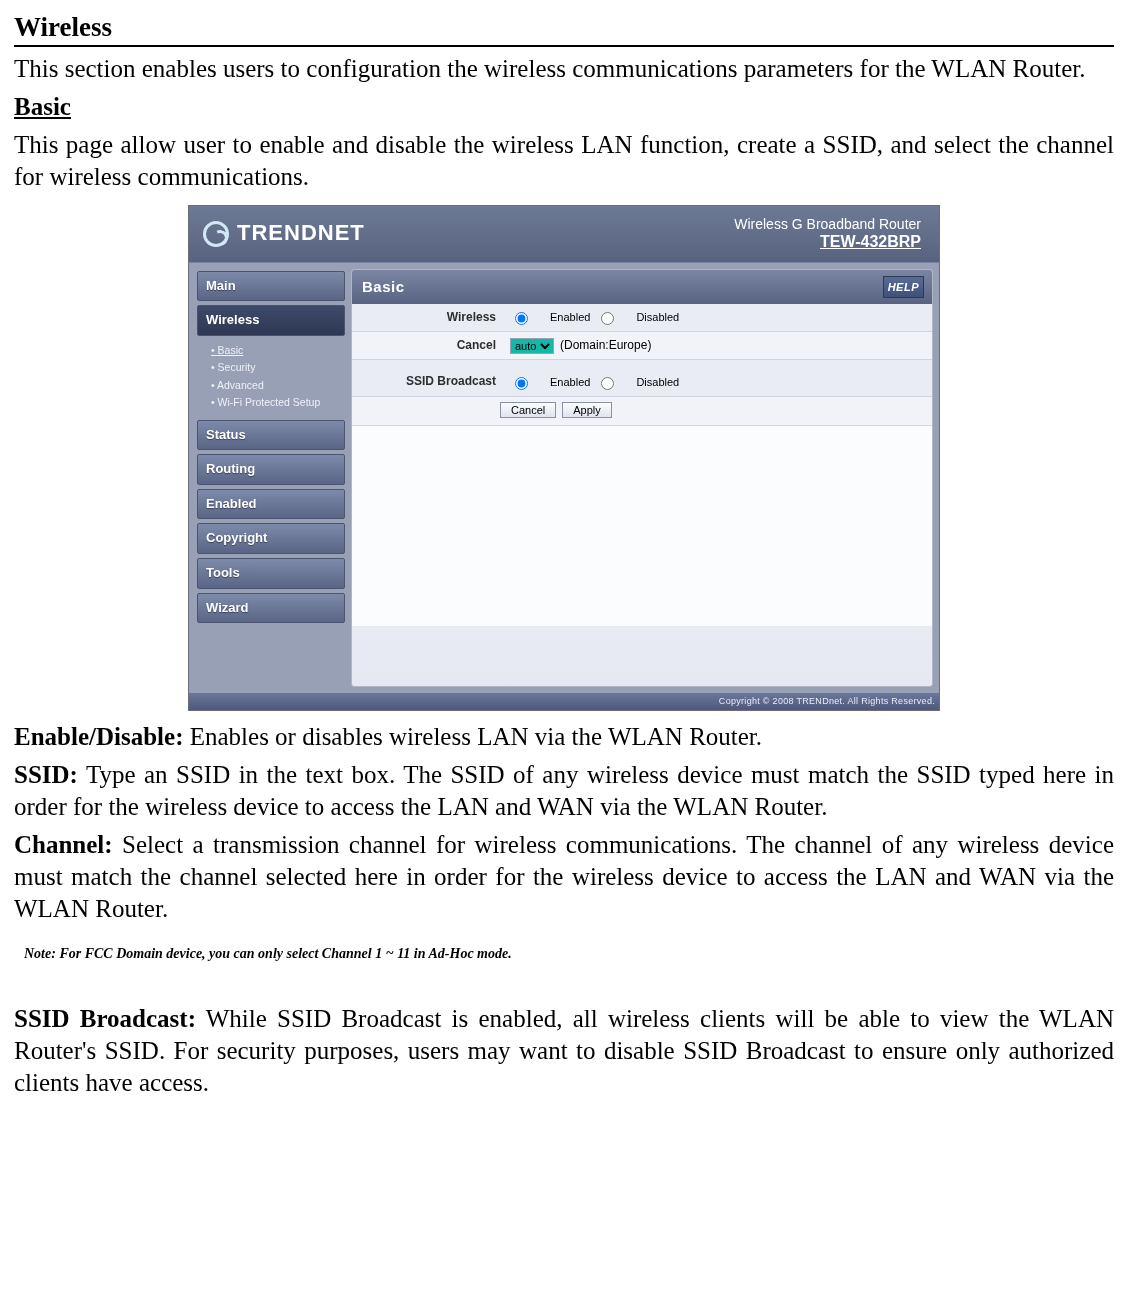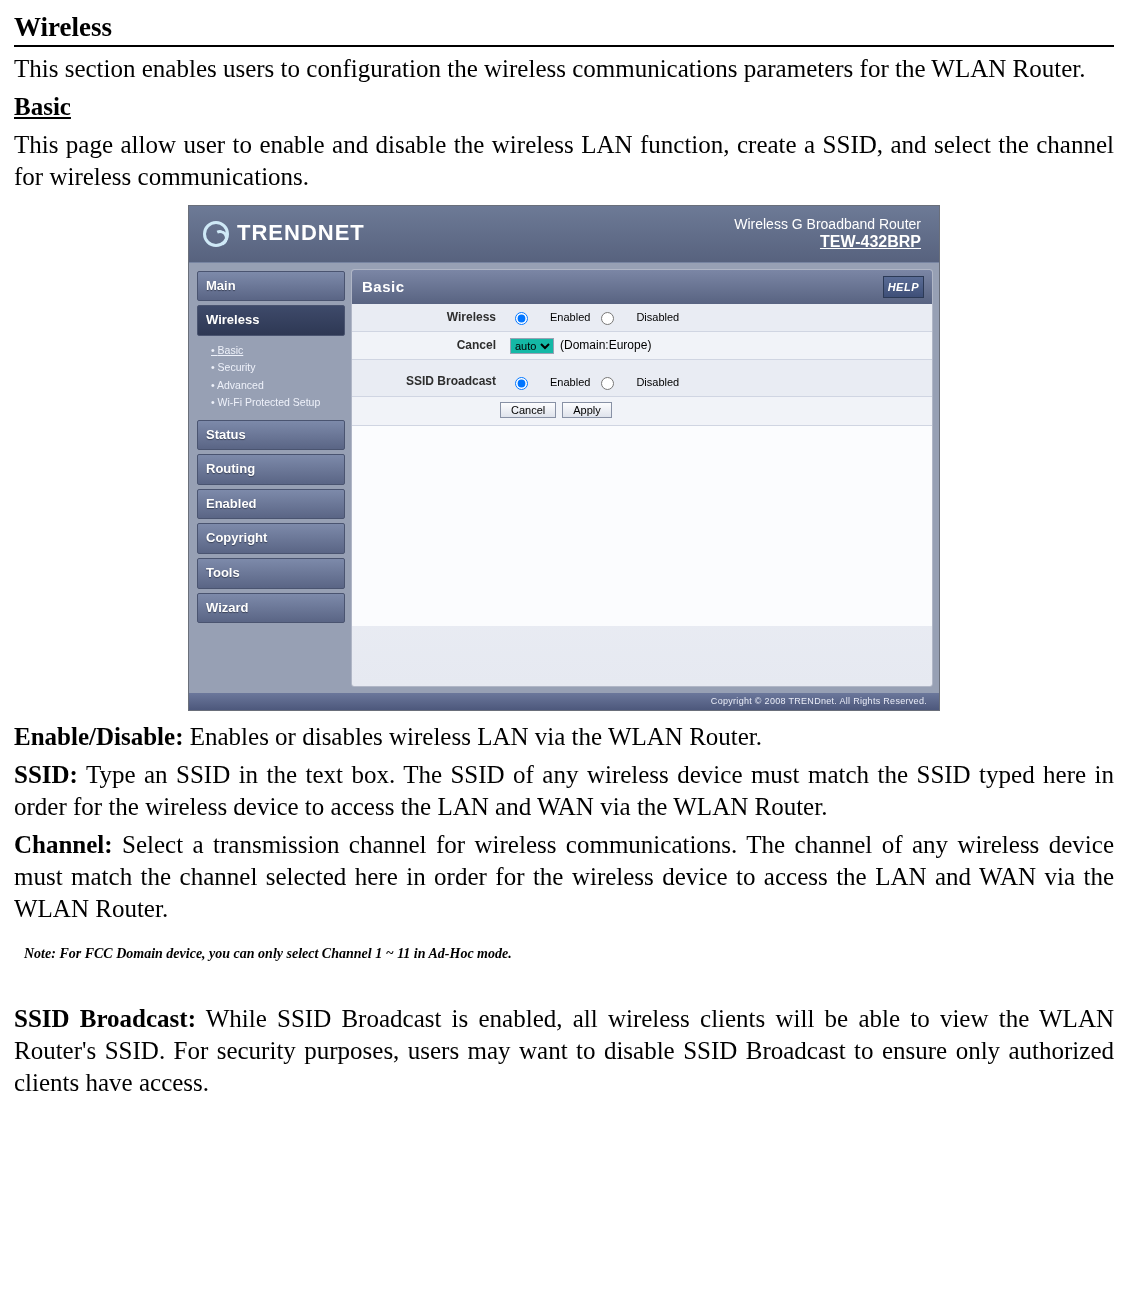--- a/index.html
+++ b/index.html
@@ -175,21 +175,21 @@
     border:1px solid #8891a5;
     background: linear-gradient(#fdfdfe,#dfe3ec);
     cursor:pointer;
   }
   .panel-body-fill { height: 200px; background:#fbfcfe; }
   .footer-bar {
     background: linear-gradient(#6b779b,#4d587c);
     color:#e9ecf7;
     font-size:9px;
     text-align:right;
-    padding:3px 12px;
+    padding:3px 4px;
     letter-spacing:.3px;
   }
 </style>
 </head>
 <body>
 
 <div class="heading1">Wireless</div>
 <div class="para">This section enables users to configuration the wireless communications parameters for the WLAN Router.</div>
 <div class="heading2">Basic</div>
 <div class="para">This page allow user to enable and disable the wireless LAN function, create a SSID, and select the channel for wireless communications.</div>

